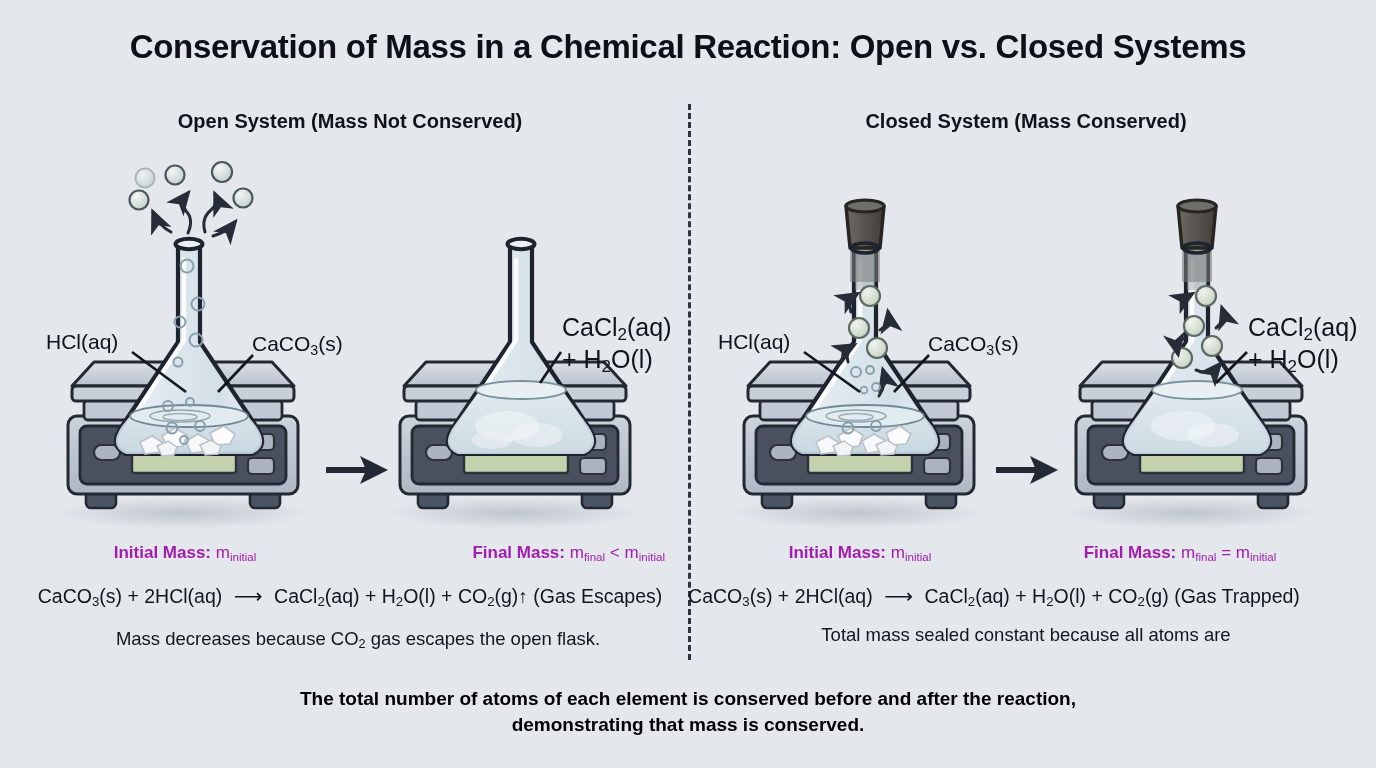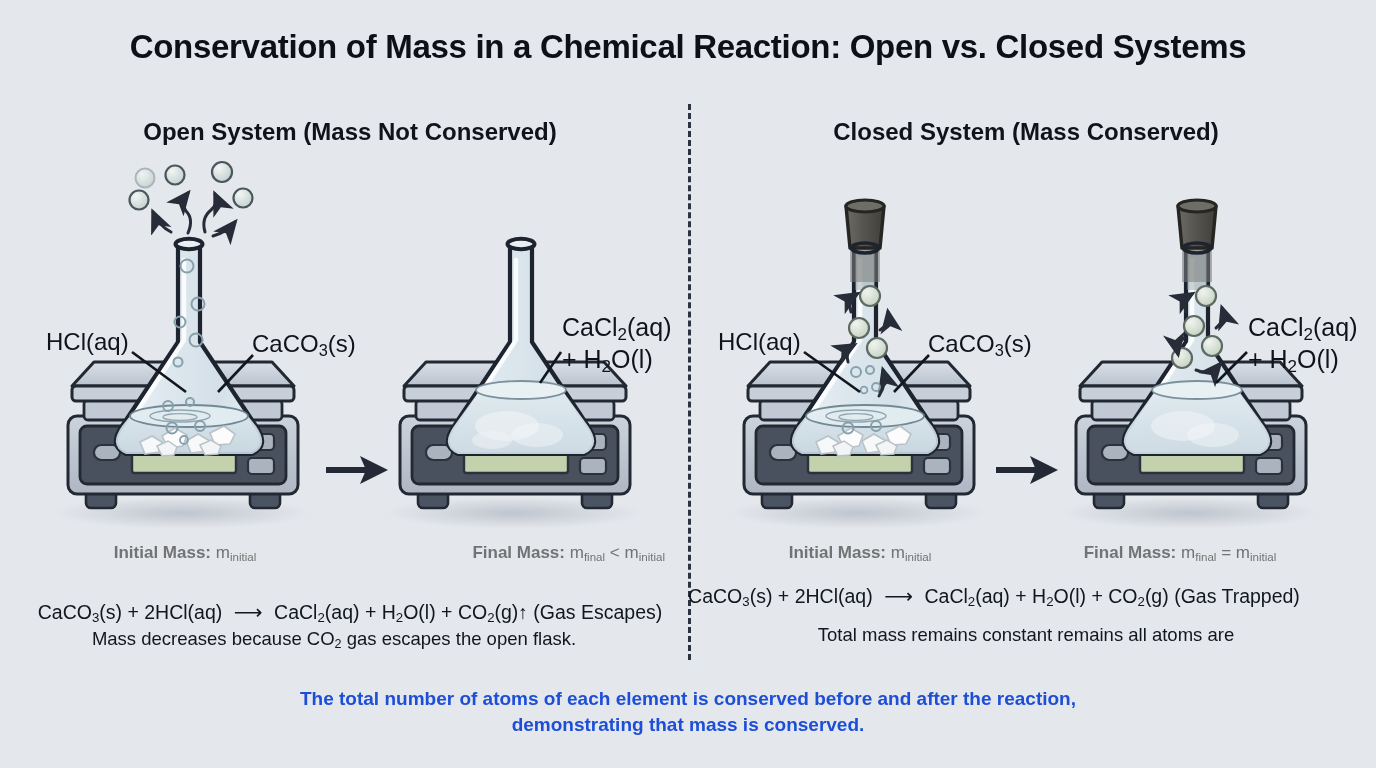--- a/index.html
+++ b/index.html
@@ -29,94 +29,94 @@
     left: 0; top: 28px;
     width: 1376px;
     text-align: center;
     font-size: 33px;
     font-weight: bold;
     letter-spacing: -0.3px;
     color: #0d1117;
   }
   .panel-title {
     position: absolute;
-    top: 118px;
-    text-align: center;
-    font-size: 24px;
+    top: 110px;
+    text-align: center;
+    font-size: 20px;
     font-weight: bold;
     color: #10131a;
   }
   #panel-title-open  { left: 30px;  width: 640px; }
   #panel-title-closed{ left: 706px; width: 640px; }
 
   
   #divider {
     position: absolute;
     left: 688px; top: 104px;
     width: 0; height: 556px;
     border-left: 3px dashed #2b3340;
   }
 
   
   .mass-label {
     position: absolute;
     text-align: center;
     font-size: 17px;
-    color: #737373;
+    color: #a21caf;
     white-space: nowrap;
   }
   .mass-label b { font-weight: bold; }
   .mass-label .reg { font-weight: normal; }
   sub { font-size: 0.68em; vertical-align: -0.25em; }
 
   #mass-open-initial   { left: 40px;  width: 290px; top: 543px; }
   #mass-open-final     { left: 345px; width: 320px; top: 543px; text-align: right; }
   #mass-closed-initial { left: 715px; width: 290px; top: 543px; }
   #mass-closed-final   { left: 1020px;width: 320px; top: 543px; text-align: center; }
 
   
   .equation {
     position: absolute;
     text-align: center;
     font-size: 19.5px;
     color: #12161d;
     white-space: nowrap;
   }
-  #equation-open   { left: 20px;  width: 660px; top: 600px; }
+  #equation-open   { left: 20px;  width: 660px; top: 584px; }
   #equation-closed { left: 664px; width: 660px; top: 584px; }
   .arrow-glyph { font-size: 20px; padding: 0 2px; }
   .up-arrow { font-size: 19px; font-weight: bold; }
 
   
   .note {
     position: absolute;
     text-align: center;
     font-size: 18.5px;
     line-height: 26px;
     color: #12161d;
   }
-  #note-open   { left: 24px;  width: 620px; top: 626px; }
+  #note-open   { left: 48px;  width: 620px; top: 626px; }
   #note-closed { left: 706px; width: 640px; top: 622px; }
 
   
   #footer-caption {
     position: absolute;
     left: 188px; top: 686px;
     width: 1000px;
     text-align: center;
     font-size: 19px;
     line-height: 26px;
     font-weight: bold;
-    color: #1d4ed8;
+    color: #000000;
   }
 
   
   .callout {
     position: absolute;
-    font-size: 24px;
+    font-size: 21px;
     color: #10131a;
     white-space: nowrap;
     line-height: 24px;
   }
   .callout.two-line { font-size: 25px; line-height: 25px; }
 
   #lbl-hcl-1    { left: 46px;  top: 330px; }
   #lbl-caco3-1  { left: 252px; top: 332px; }
   #lbl-prod-1   { left: 562px; top: 315px; text-align: left; }
   #lbl-hcl-2    { left: 718px; top: 330px; }
@@ -416,21 +416,21 @@
 
   <div id="mass-closed-final" class="mass-label"><b>Final Mass:</b><span class="reg">&nbsp;</span><span class="reg">m</span><sub>final</sub><span class="reg">&nbsp;</span><span class="reg">=</span><span class="reg">&nbsp;</span><span class="reg">m</span><sub>initial</sub></div>
 
   <div id="equation-open" class="equation"><span>CaCO</span><sub>3</sub><span>(s) + 2HCl(aq)</span><span class="arrow-glyph">&nbsp;</span><span class="arrow-glyph">⟶</span><span class="arrow-glyph">&nbsp;</span><span>CaCl</span><sub>2</sub><span>(aq) + H</span><sub>2</sub><span>O(l) + CO</span><sub>2</sub><span>(g)</span><span class="up-arrow">↑</span><span>&nbsp;</span><span>(Gas Escapes)</span></div>
 
   <div id="equation-closed" class="equation"><span>CaCO</span><sub>3</sub><span>(s) + 2HCl(aq)</span><span class="arrow-glyph">&nbsp;</span><span class="arrow-glyph">⟶</span><span class="arrow-glyph">&nbsp;</span><span>CaCl</span><sub>2</sub><span>(aq) + H</span><sub>2</sub><span>O(l) + CO</span><sub>2</sub><span>(g)</span><span>&nbsp;</span><span>(Gas Trapped)</span></div>
 
   <div id="note-open" class="note"><span>Mass decreases because CO</span><sub>2</sub><span> gas escapes the open flask.</span></div>
 
   <div id="note-closed" class="note">
-    <div>Total mass remains constant remains all atoms are</div>
+    <div>Total mass sealed constant because all atoms are</div>
   </div>
 
   <div id="footer-caption">
     <div>The total number of atoms of each element is conserved before and after the reaction,</div>
     <div>demonstrating that mass is conserved.</div>
   </div>
 
 </div>
 
 </body></html>

